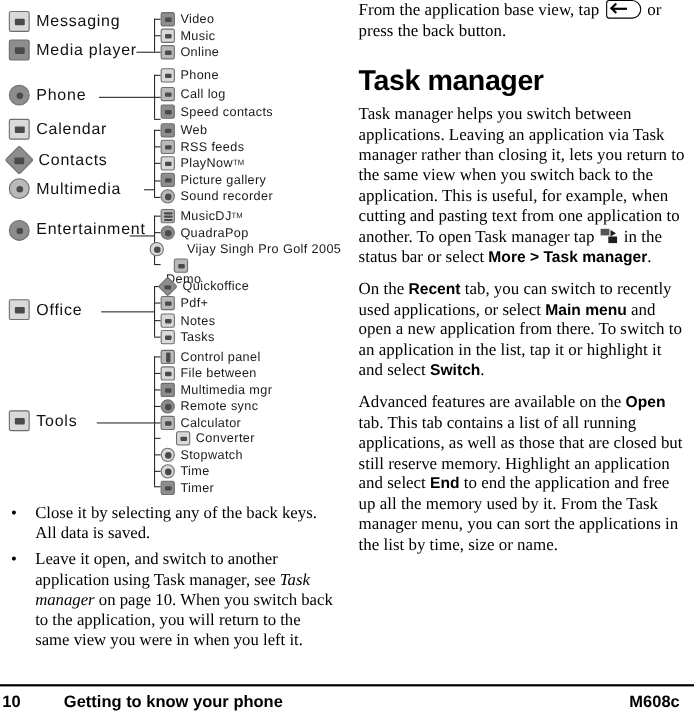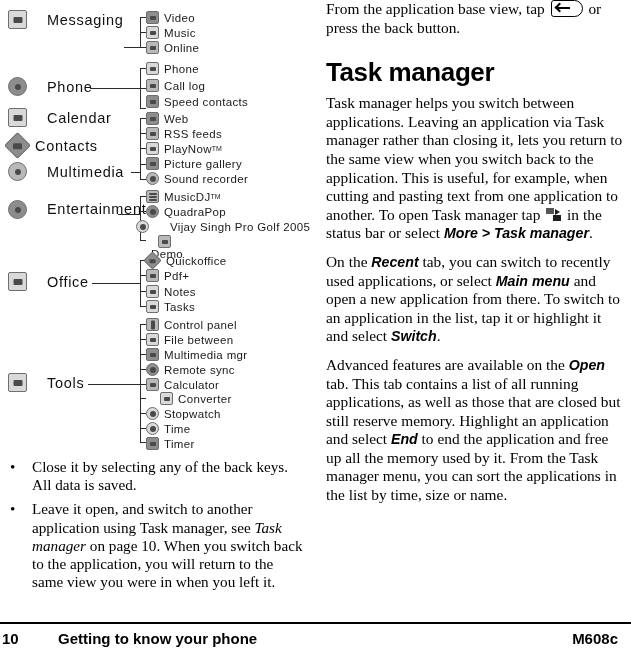--- a/index.html
+++ b/index.html
@@ -37,21 +37,21 @@
   .parent {
     position: absolute;
     display: flex;
     align-items: center;
     font-family: "Liberation Sans", sans-serif;
     font-size: 14.5px;
     letter-spacing: 0.7px;
     color: #111;
     white-space: nowrap;
   }
-  .parent .plabel { padding-left: 20px; }
+  .parent .plabel { padding-left: 6px; }
   .parent.two-line .plabel {
     line-height: 1.08;
     white-space: normal;
     width: 88px;
   }
 
   
   .child {
     position: absolute;
     display: flex;
@@ -157,21 +157,20 @@
   .para {
     font-family: "Liberation Serif", serif;
     font-size: 15.4px;
     line-height: 18.6px;
     margin: 0 0 10px 0;
     text-align: left;
   }
   .para b {
     font-family: "Liberation Sans", sans-serif;
     font-weight: bold;
-    font-style: italic;
     font-size: 14.2px;
   }
 
   
   .inline-back {
     display: inline-block;
     position: relative;
     width: 30px;
     height: 15px;
     border: 1.6px solid #000;
@@ -245,20 +244,24 @@
 </style>
 </head>
 <body>
 
 <div id="left-col">
   <div class="tree">
 
     <div class="parent" style="left:8px; top:10px;">
       <span class="ico p light"></span>
       <span class="plabel">Messaging</span>
+    </div>
+    <div class="parent" style="left:8px; top:36px;">
+      <span class="ico p dark"></span>
+      <span class="plabel">Media player</span>
     </div>
 
     <div class="hline" style="left:124px; top:47px; width:16px;"></div>
     <div class="vline" style="left:140px; top:17px; height:30px;"></div>
     <div class="hline" style="left:140px; top:17px; width:6px;"></div>
     <div class="hline" style="left:140px; top:32px; width:6px;"></div>
     <div class="hline" style="left:140px; top:47px; width:6px;"></div>
 
     <div class="child" style="left:146px; top:11px;">
       <span class="ico c dark"></span>

